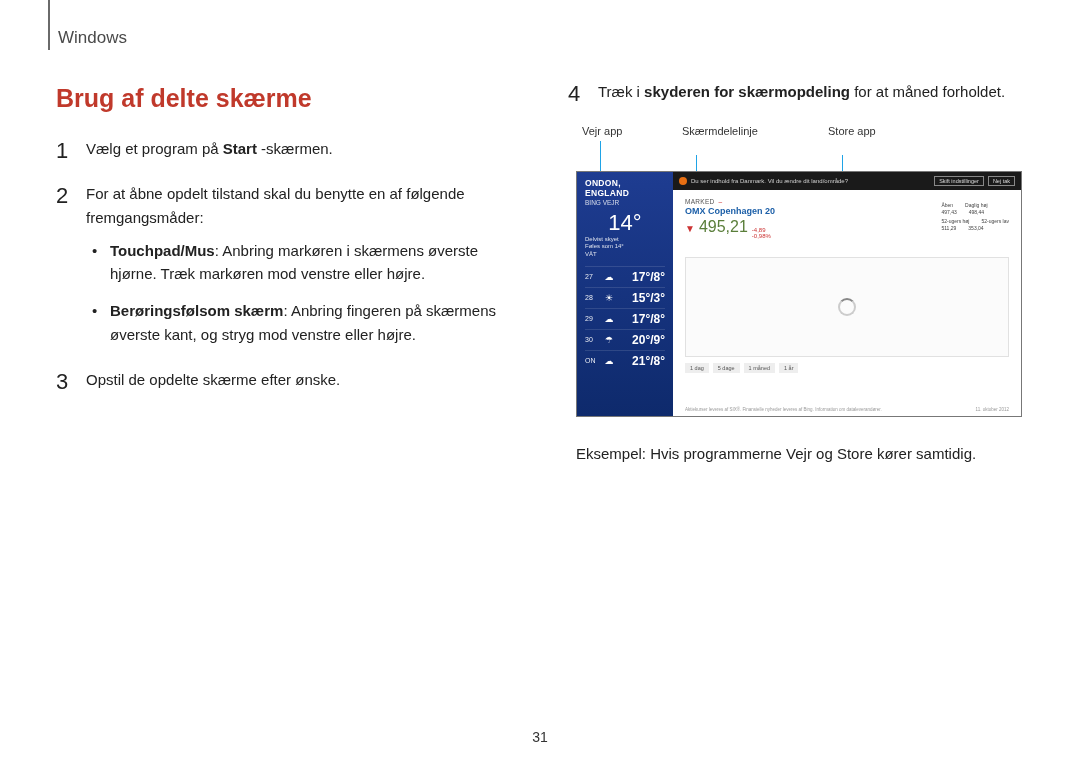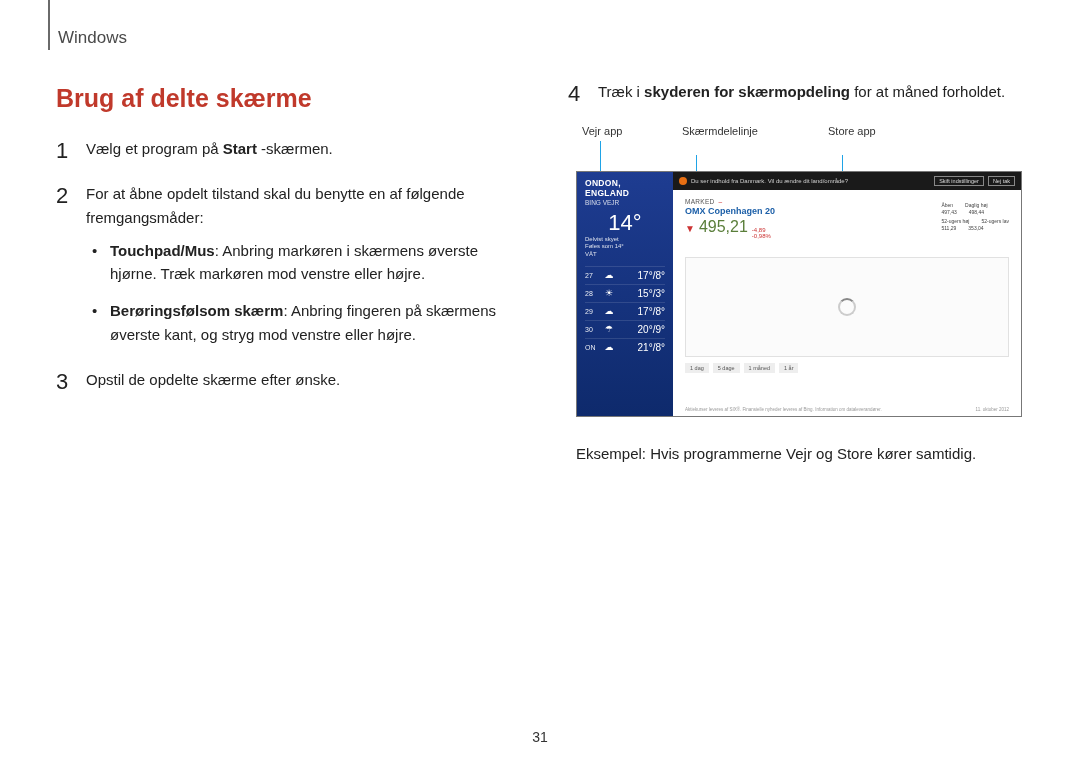--- a/index.html
+++ b/index.html
@@ -155,21 +155,21 @@
   .frow {
     display: flex;
     align-items: center;
     gap: 4px;
     padding: 3px 0;
     border-top: 1px solid rgba(255,255,255,.12);
     font-size: 7px;
   }
   .frow .dn { width: 14px; font-size: 7px; opacity: .9; }
   .frow .ic { width: 12px; text-align: center; font-size: 9px; }
-  .frow .tmp { font-weight: 400; font-size: 10px; margin-left: auto; text-align: center; }
+  .frow .tmp { font-weight: 700; font-size: 12px; margin-left: auto; text-align: center; }
 
   .store-pane {
     flex: 1;
     background: #fff;
     display: flex;
     flex-direction: column;
     position: relative;
   }
   .store-bar {
     background: #1a1a1a;

